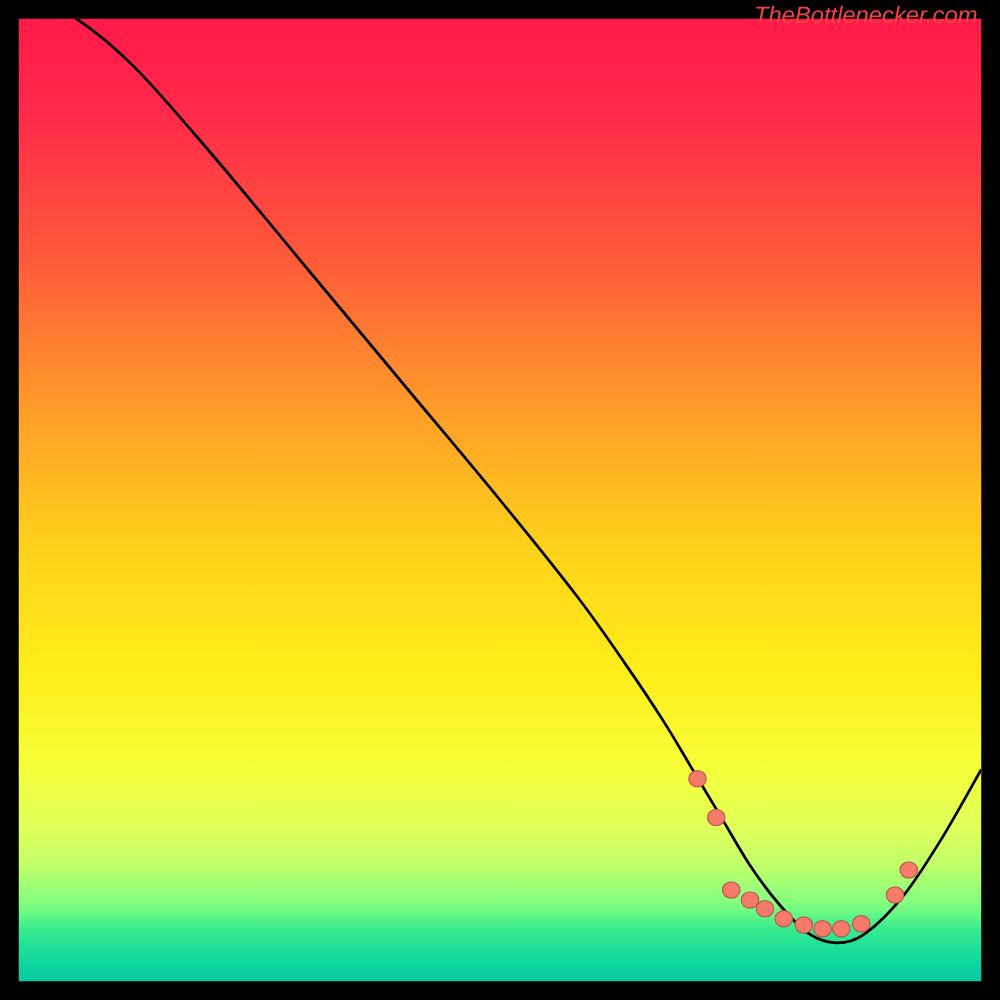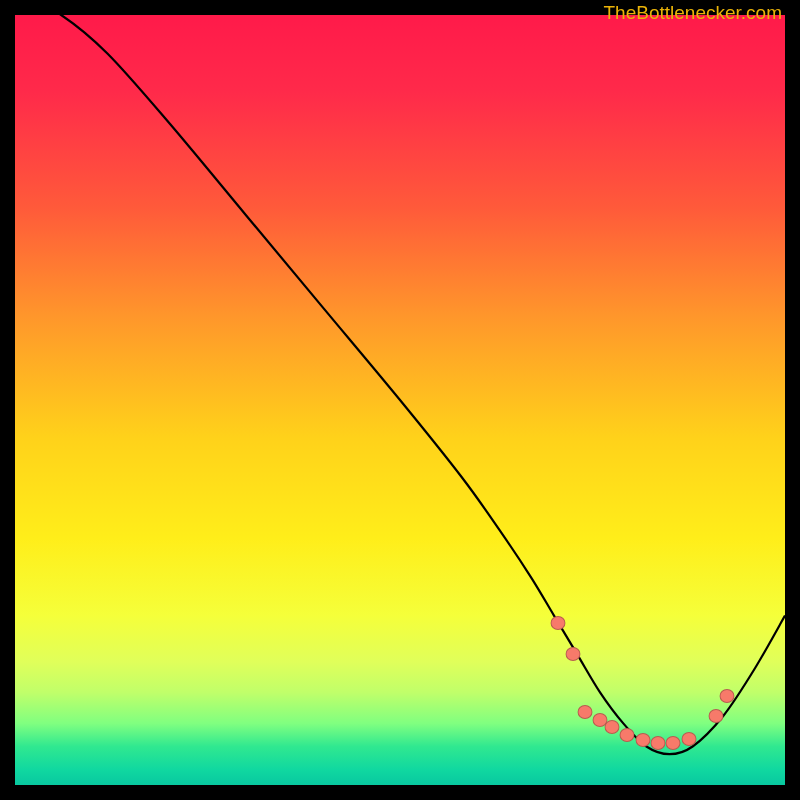--- a/index.html
+++ b/index.html
@@ -23,25 +23,26 @@
       #80ff80 92%,
       #30e890 95%,
       #10d8a0 98%,
       #08c8a0 100%
     );
   }
   .watermark {
     position: absolute;
     right: 18px;
     top: 2px;
-    color: #eab308;
+    color: #ef4444;
     font-family: Arial, Helvetica, sans-serif;
     font-size: 19px;
     font-weight: 500;
     z-index: 10;
+    font-style: italic;
   }
   svg.curve {
     position: absolute;
     left: 15px;
     top: 15px;
     width: 770px;
     height: 770px;
     z-index: 5;
   }
   .marker {

